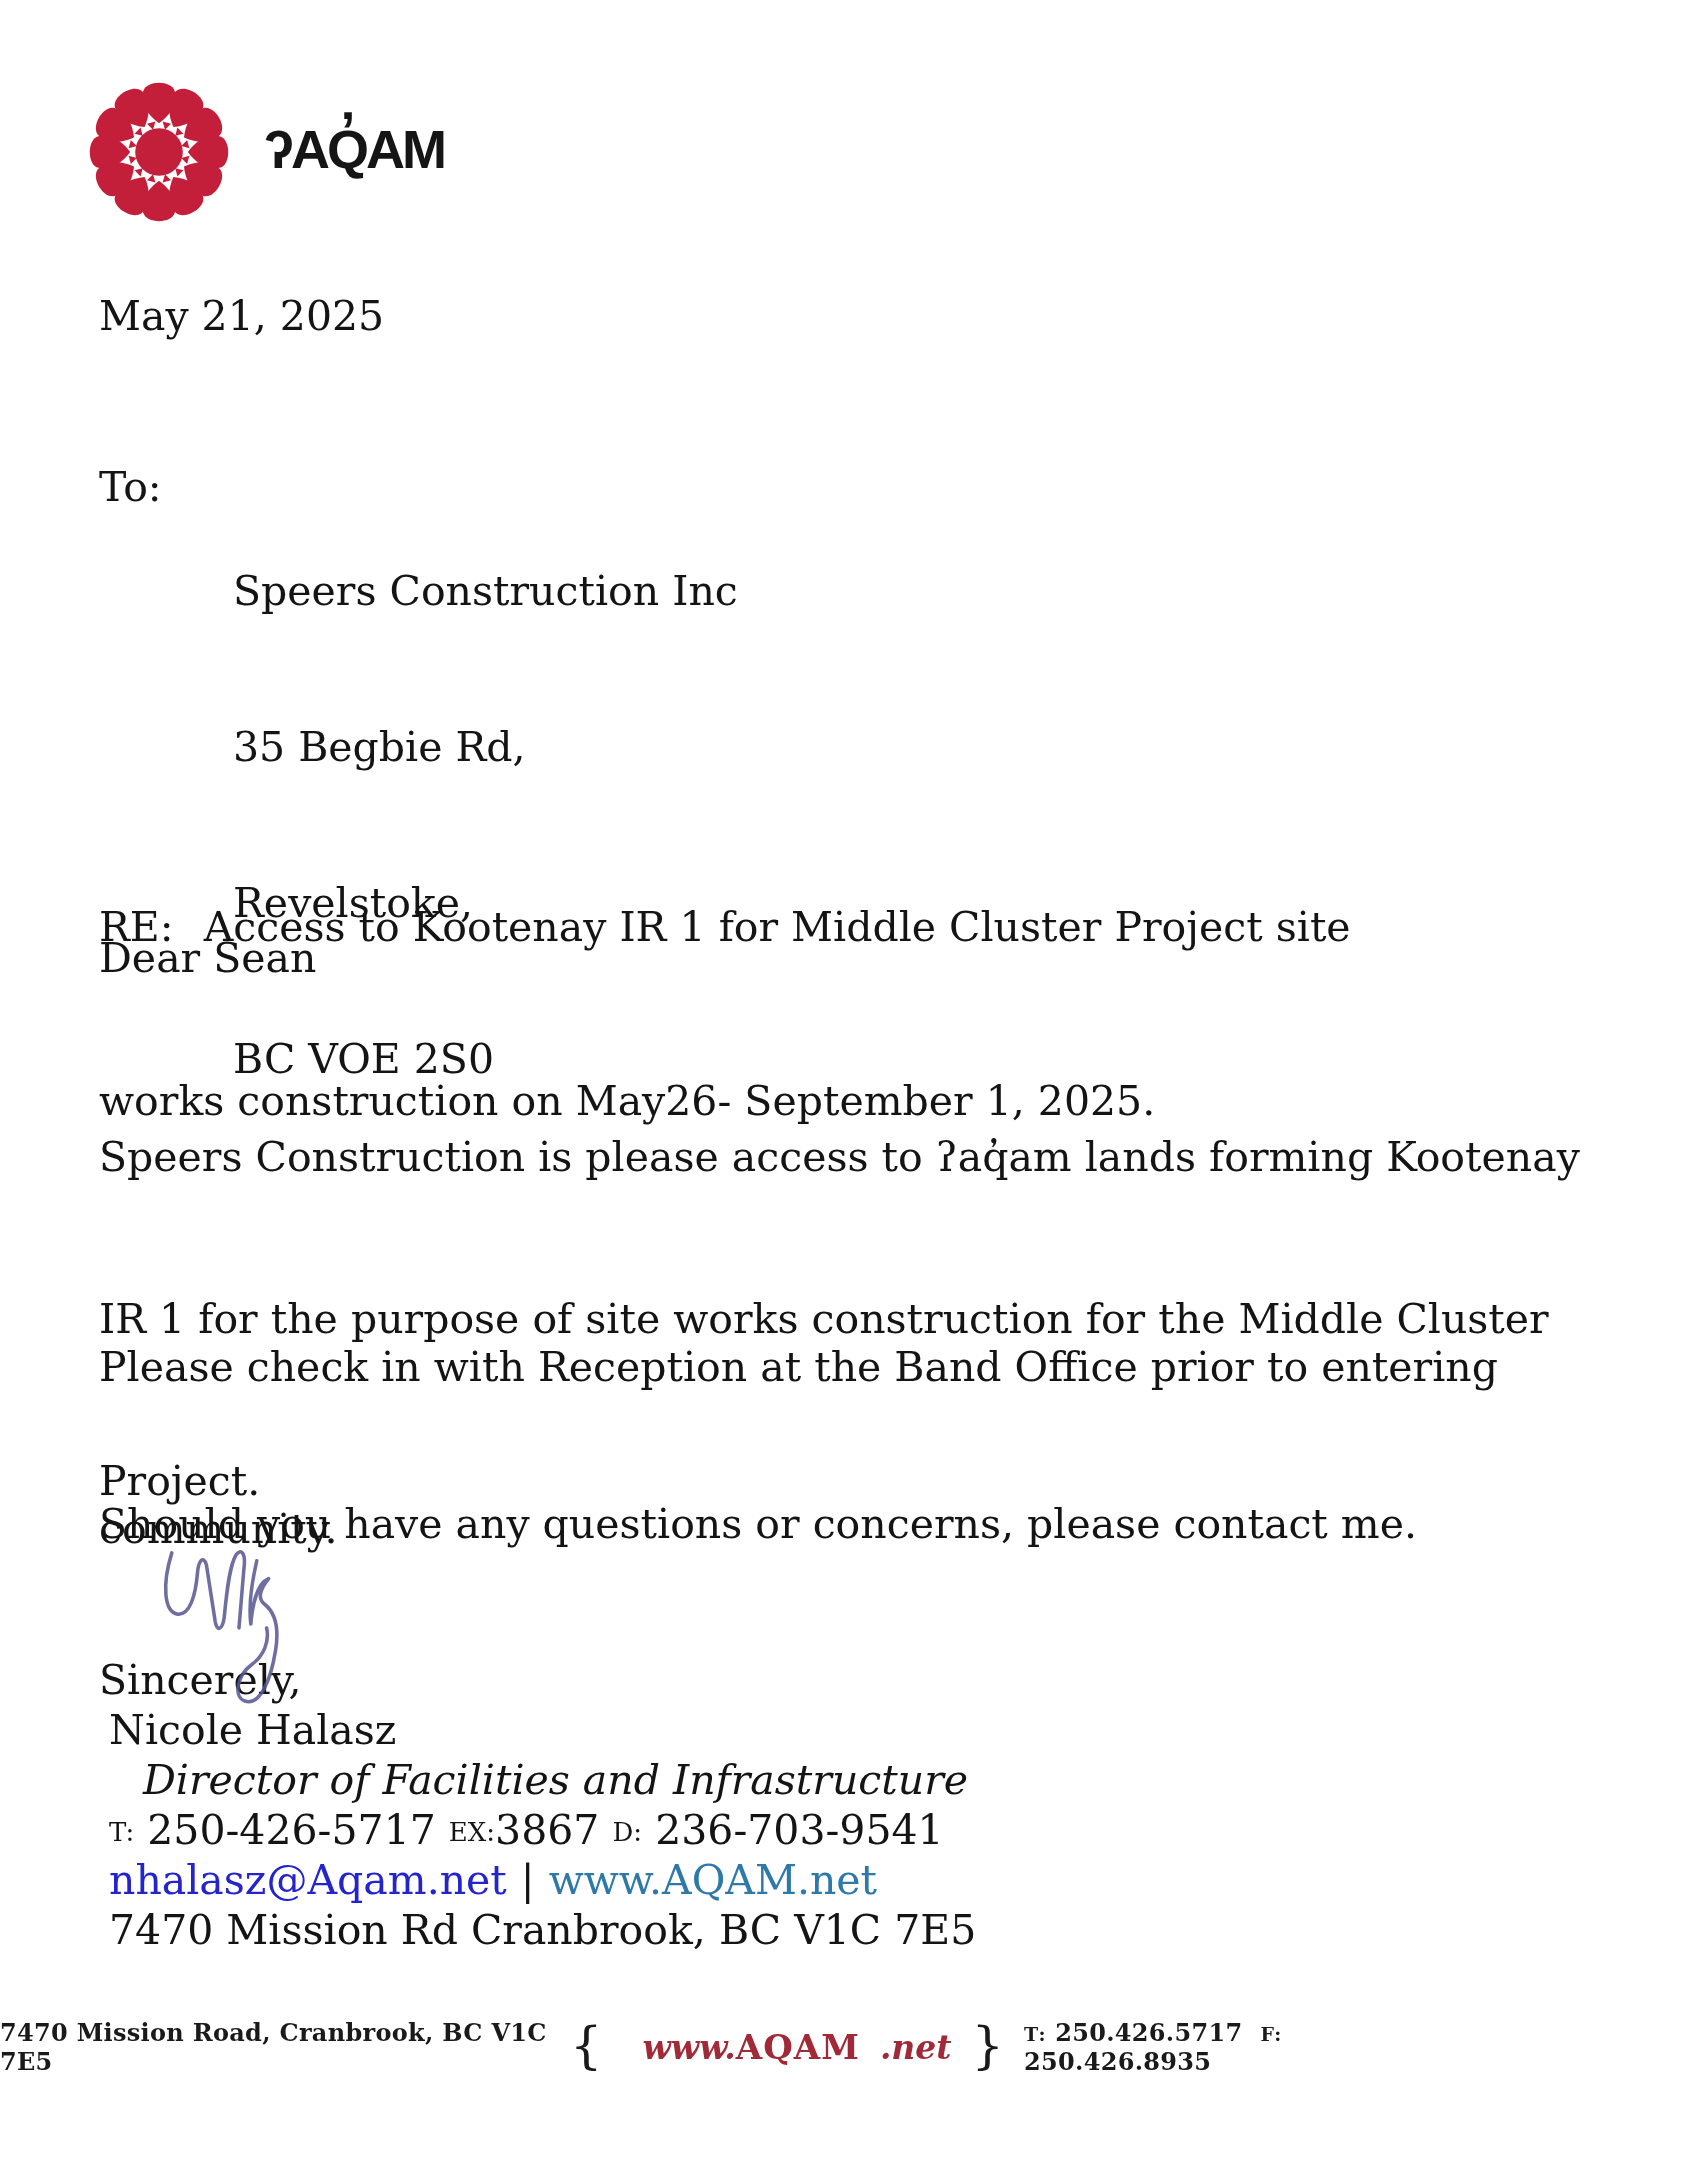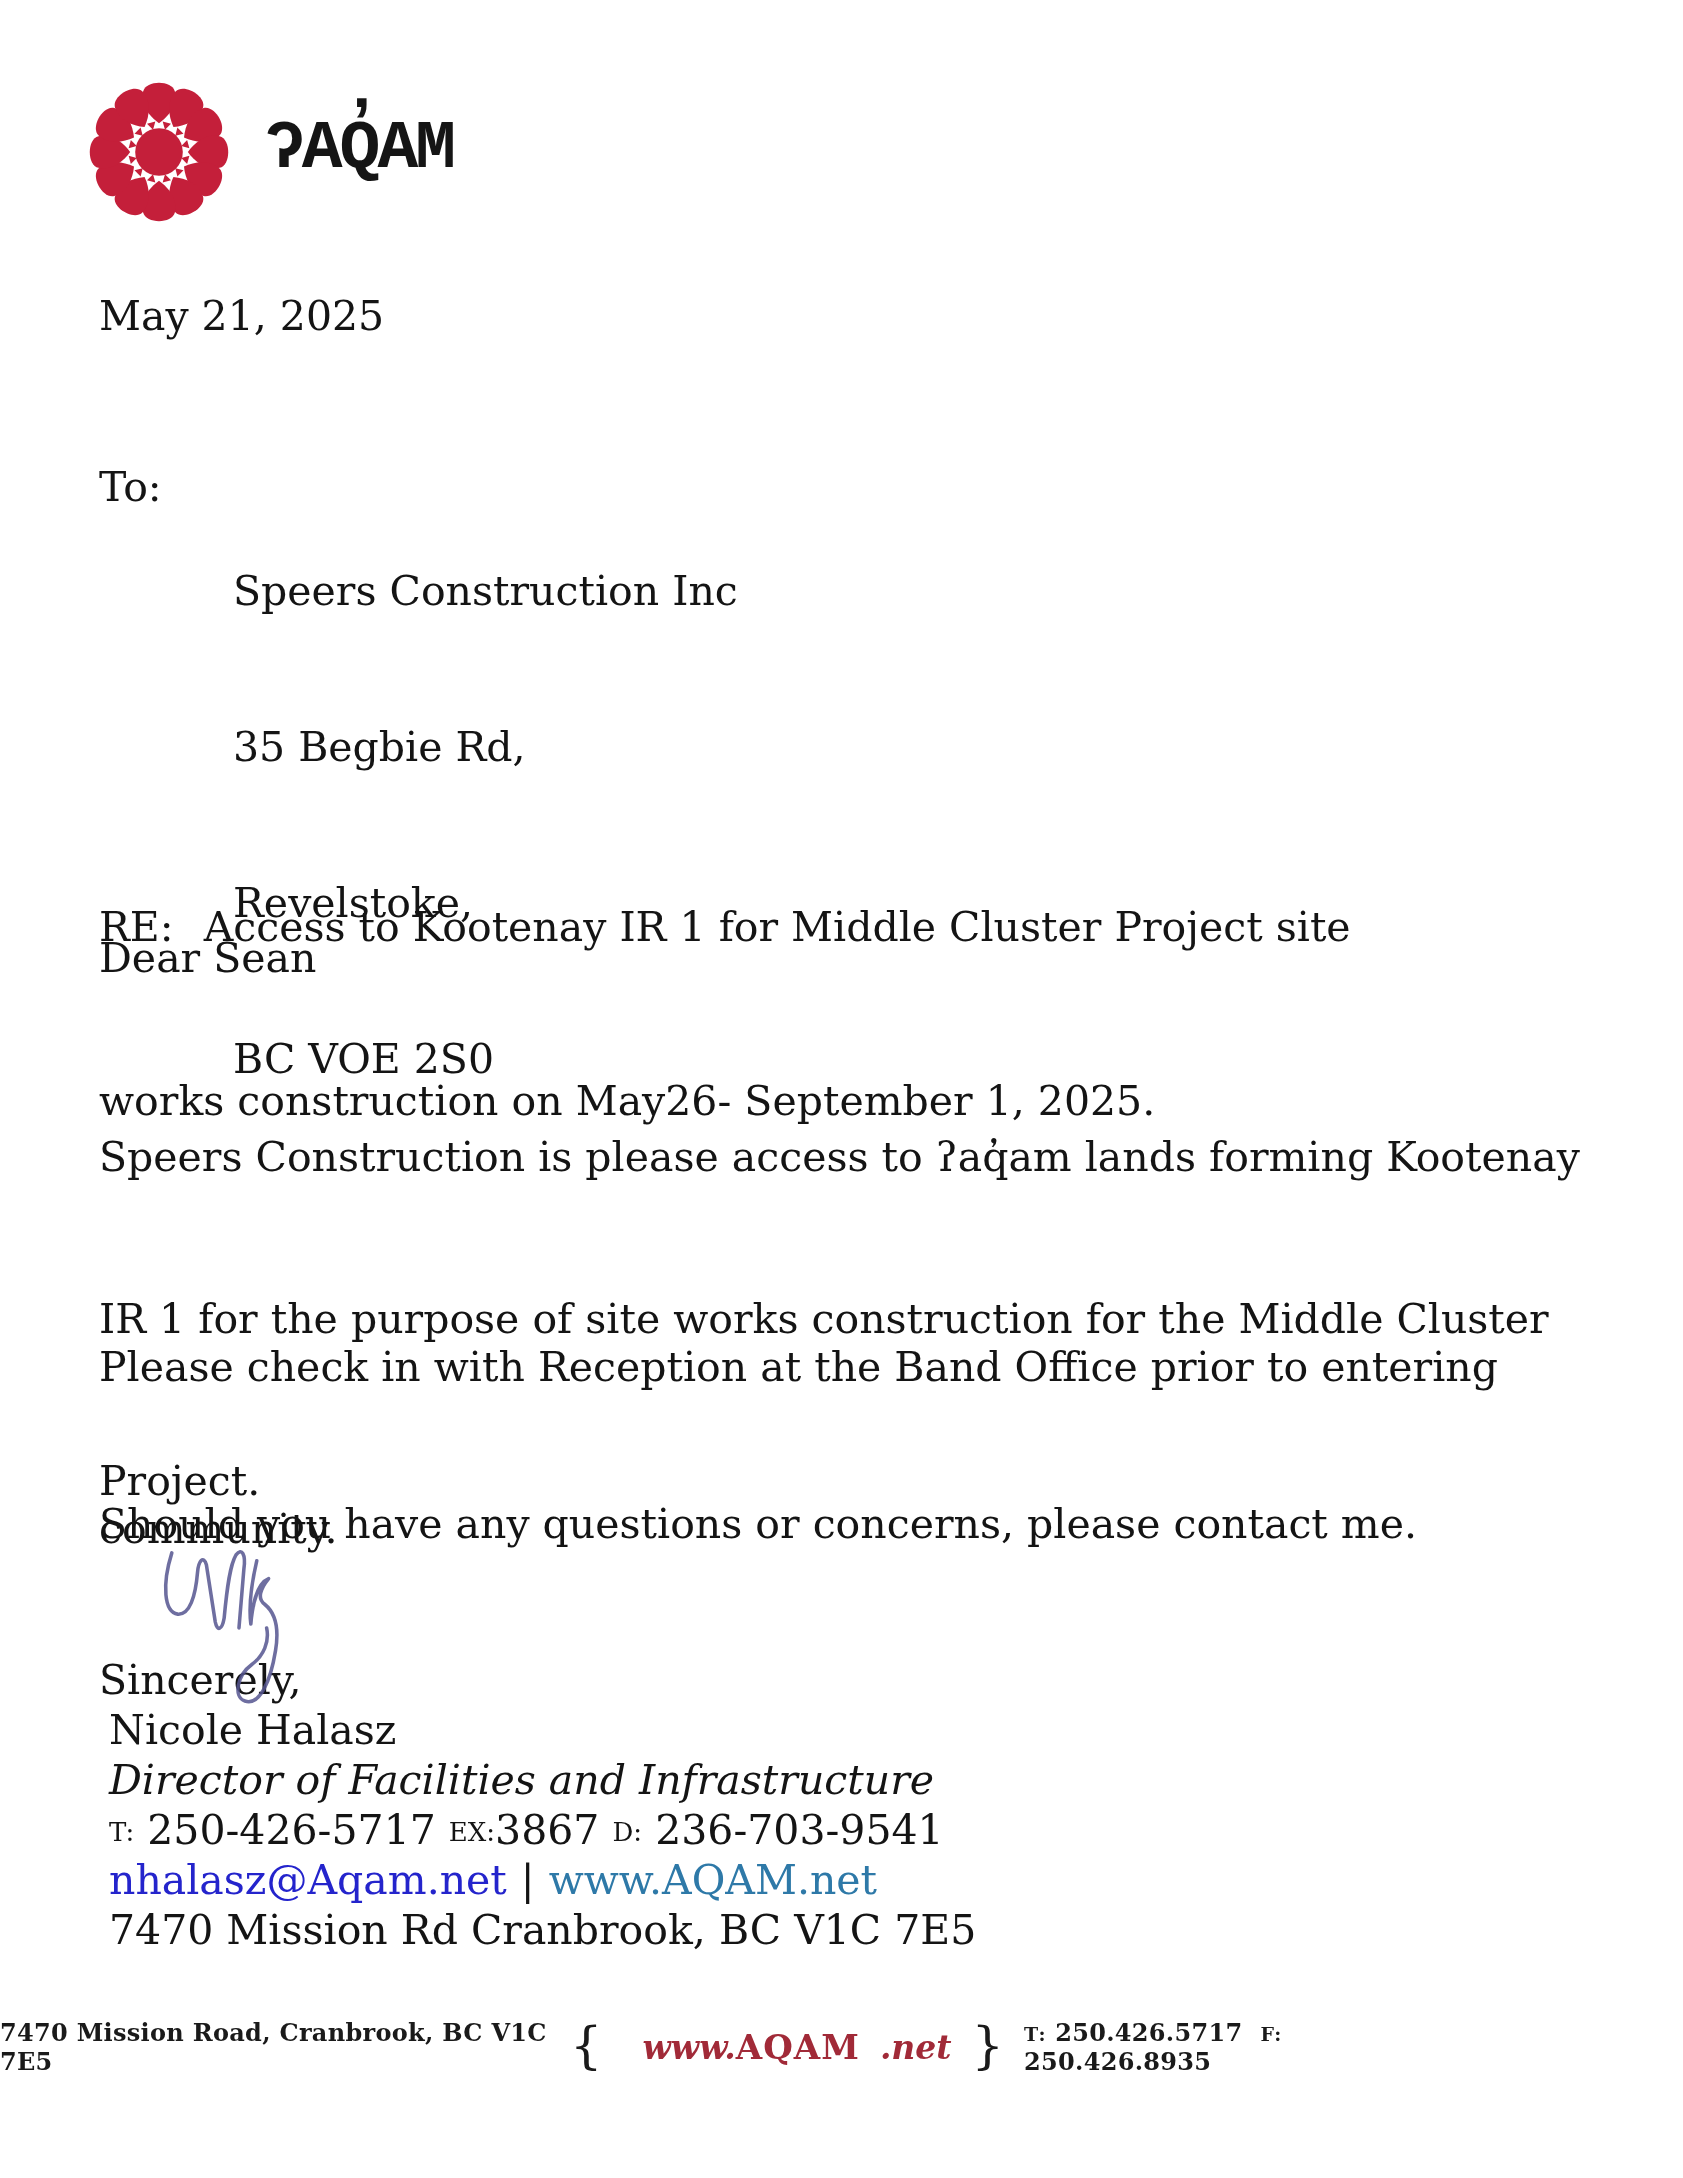--- a/index.html
+++ b/index.html
@@ -9,41 +9,41 @@
     background:#ffffff;
     font-family:"DejaVu Serif", serif;
     color:var(--text-color,#141414);
     overflow:hidden;
   }
   
   .logo{position:absolute;left:84px;top:77px;display:flex;align-items:center;gap:30px;}
   .logo-flower{width:150px;height:150px;display:block;}
   .logo-flower *{fill:var(--flower-color,#C41F3A);}
   .logo-text{
-    font-family:Liberation Mono, monospace;
-    font-weight:800;font-size:68px;letter-spacing:-3px;
+    font-family:Liberation Sans, sans-serif;
+    font-weight:800;font-size:54px;letter-spacing:-3px;
     color:#151515;line-height:1;padding-bottom:6px;
   }
   
   .tblock{position:absolute;left:99px;font-size:41px;line-height:54px;white-space:pre;}
   .date-line{top:289px;}
   .to-block{top:461px;line-height:52px;display:flex;}
   .to-label{width:134px;flex:0 0 134px;}
   .re-block{top:782px;line-height:58px;}
   .re-label{margin-right:30px;}
   .salutation{top:931px;}
   .para1{top:1022px;}
   .para2{top:1232px;}
   .para3{top:1394px;line-height:52px;}
   
   .signature-svg{position:absolute;left:158px;top:1525px;width:158px;height:198px;}
   .signature-svg path{fill:none;stroke:var(--ink-color,#55558F);stroke-width:3.6;
     stroke-linecap:round;stroke-linejoin:round;opacity:.85;}
   .sig-block{position:absolute;left:109px;top:1705px;font-size:41px;line-height:50px;}
-  .sig-title{font-style:italic;}
+  .sig-title{font-style:italic;margin-left:34px;}
   .sup-label{font-size:26px;vertical-align:top;position:relative;top:2px;}
   .sig-link{cursor:pointer;}
   .email-link{color:var(--email-blue,#2424CC);}
   .web-link{color:var(--web-blue,#2E79A8);}
   .link-sep{color:#141414;margin:0 14px;}
   
   .footer{
     position:absolute;left:0;top:2018px;width:1435px;
     display:flex;justify-content:center;align-items:center;gap:16px;
   }

